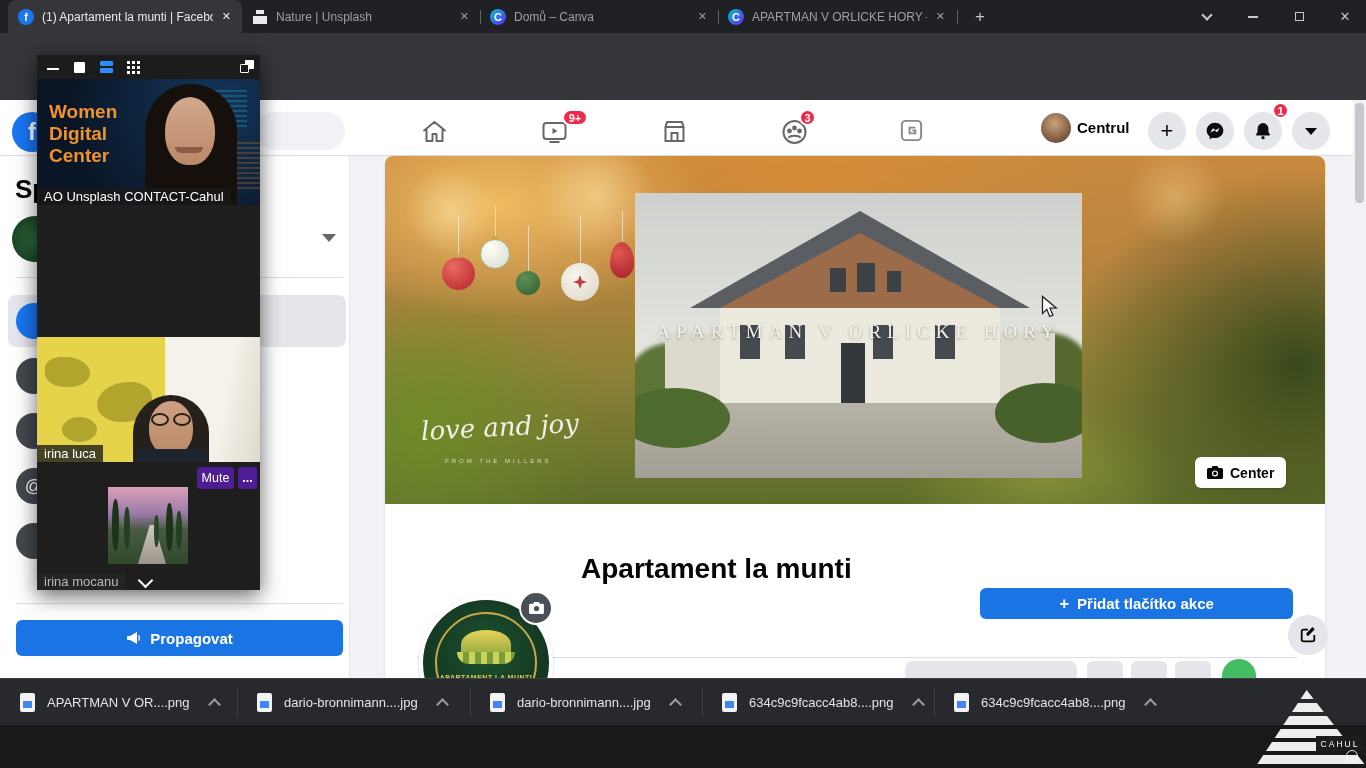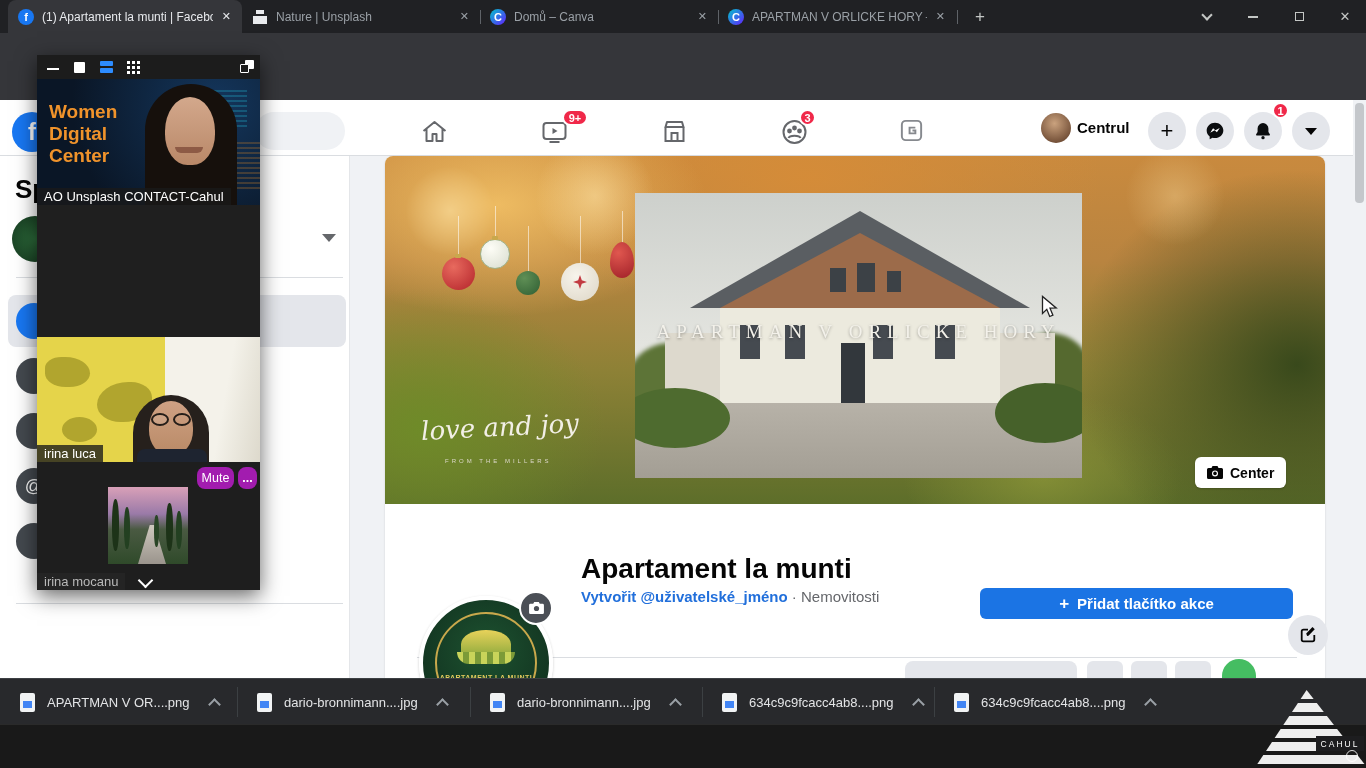--- a/index.html
+++ b/index.html
@@ -73,21 +73,21 @@
   .chev-up{width:9px;height:9px;border-left:2px solid #9aa0a6;border-top:2px solid #9aa0a6;transform:rotate(45deg);margin-left:20px;margin-top:4px;}
 
   
   .taskbar{position:absolute;left:0;top:724px;width:1366px;height:44px;background:#191919;border-top:1px solid #2a2a2a;}
 
   
   .meet{position:absolute;left:37px;top:55px;width:223px;height:535px;background:#1f1f1f;box-shadow:0 6px 20px rgba(0,0,0,.6);z-index:90;}
   .meet-titlebar{position:absolute;left:0;top:0;width:223px;height:24px;background:#1c1c1c;}
   .tile{position:absolute;left:0;width:223px;overflow:hidden;}
   .plabel{position:absolute;left:0;bottom:0;background:rgba(25,25,25,.78);color:#fff;font-size:13px;padding:1px 7px;white-space:nowrap;}
-  .meet-btn{position:absolute;background:#a21caf;color:#fff;border-radius:8px;font-size:12.5px;display:flex;align-items:center;justify-content:center;}
+  .meet-btn{position:absolute;background:#4c1d95;color:#fff;border-radius:3px;font-size:12.5px;display:flex;align-items:center;justify-content:center;}
 
   .watermark{position:absolute;z-index:95;}
   .cursor{position:absolute;z-index:96;}
 </style>
 </head>
 <body>
 
 <div class="screen">
 
   <div class="tabstrip">
@@ -275,20 +275,27 @@
       <div class="abs" style="left:12px;top:60px;width:46px;height:46px;border-radius:50%;background:radial-gradient(circle,#2c6b3a,#15371f);"></div>
       <div class="abs" style="left:322px;top:78px;width:0;height:0;border-left:7px solid transparent;border-right:7px solid transparent;border-top:8px solid #65676b;"></div>
       <div class="abs" style="left:16px;top:121px;width:327px;height:1px;background:#dadde1;"></div>
       <div class="abs" style="left:8px;top:139px;width:338px;height:52px;background:#e4e6eb;border-radius:8px;"></div>
       <div class="abs" style="left:16px;top:147px;width:36px;height:36px;border-radius:50%;background:#1877f2;"></div>
       <div class="abs" style="left:16px;top:202px;width:36px;height:36px;border-radius:50%;background:#44494f;"></div>
       <div class="abs" style="left:16px;top:257px;width:36px;height:36px;border-radius:50%;background:#44494f;"></div>
       <div class="abs" style="left:16px;top:312px;width:36px;height:36px;border-radius:50%;background:#44494f;color:#fff;text-align:center;line-height:36px;font-size:18px;">@</div>
       <div class="abs" style="left:16px;top:367px;width:36px;height:36px;border-radius:50%;background:#44494f;"></div>
       <div class="abs" style="left:16px;top:447px;width:327px;height:1px;background:#dadde1;"></div>
+      <div class="fb-blue-btn abs" style="left:16px;top:464px;width:327px;height:36px;font-size:15px;gap:8px;">
+        <svg width="16" height="14" viewBox="0 0 16 14">
+            <path d="M1 5h3l7-4v12L4 9H1z" fill="#fff"></path>
+            <path d="M12.5 4.5c1.2 1 1.2 4 0 5" stroke="#fff" stroke-width="1.4" fill="none"></path>
+          </svg>
+        <span>Propagovat</span>
+      </div>
     </div>
 
     <div class="card">
       <div class="cover">
         <div class="bokeh" style="left:20px;top:10px;width:90px;height:90px;"></div>
         <div class="bokeh" style="left:150px;top:-20px;width:120px;height:120px;"></div>
         <div class="bokeh" style="left:740px;top:-10px;width:100px;height:100px;opacity:.6;"></div>
 
         <div class="house">
           <div class="abs" style="left:-10px;top:150px;width:90px;height:90px;border-radius:50%;background:#5d7437;filter:blur(2px);"></div>
@@ -333,26 +340,20 @@
           <svg width="16" height="14" viewBox="0 0 16 14">
               <path d="M5.5 1L4.5 3H1.5A1.5 1.5 0 0 0 0 4.5v8A1.5 1.5 0 0 0 1.5 14h13A1.5 1.5 0 0 0 16 12.5v-8A1.5 1.5 0 0 0 14.5 3h-3l-1-2z" fill="#050505" transform="translate(0,-1)"></path>
               <circle cx="8" cy="7.4" r="3" fill="#fff"></circle>
               <circle cx="8" cy="7.4" r="1.8" fill="#050505"></circle>
             </svg>
           <span>Center</span>
         </div>
       </div>
 
       <div class="abs" style="left:196px;top:397px;font-size:28px;font-weight:bold;color:#050505;">Apartament la munti</div>
-      <div class="abs" style="left:196px;top:432px;font-size:15px;">
-        <span style="color:#216fdb;font-weight:bold;">Vytvořit</span>
-        <span style="color:#216fdb;font-weight:bold;">@uživatelské_jméno</span>
-        <span style="color:#65676b;">·</span>
-        <span style="color:#65676b;">Nemovitosti</span>
-      </div>
       <div class="fb-blue-btn abs" style="left:595px;top:432px;width:313px;height:31px;font-size:15px;gap:8px;">
         <span style="font-size:17px;">+</span>
         <span>Přidat tlačítko akce</span>
       </div>
       <div class="abs" style="left:903px;top:459px;width:40px;height:40px;border-radius:50%;background:#e4e6eb;display:flex;align-items:center;justify-content:center;">
         <svg width="18" height="18" viewBox="0 0 20 20">
             <path d="M3 6a2 2 0 0 1 2-2h5M17 10v5a2 2 0 0 1-2 2H5a2 2 0 0 1-2-2V6" fill="none" stroke="#050505" stroke-width="2"></path>
             <path d="M9 11l1.5-.3 7-7L15 1.2l-7 7z" fill="#050505"></path>
           </svg>
       </div>

